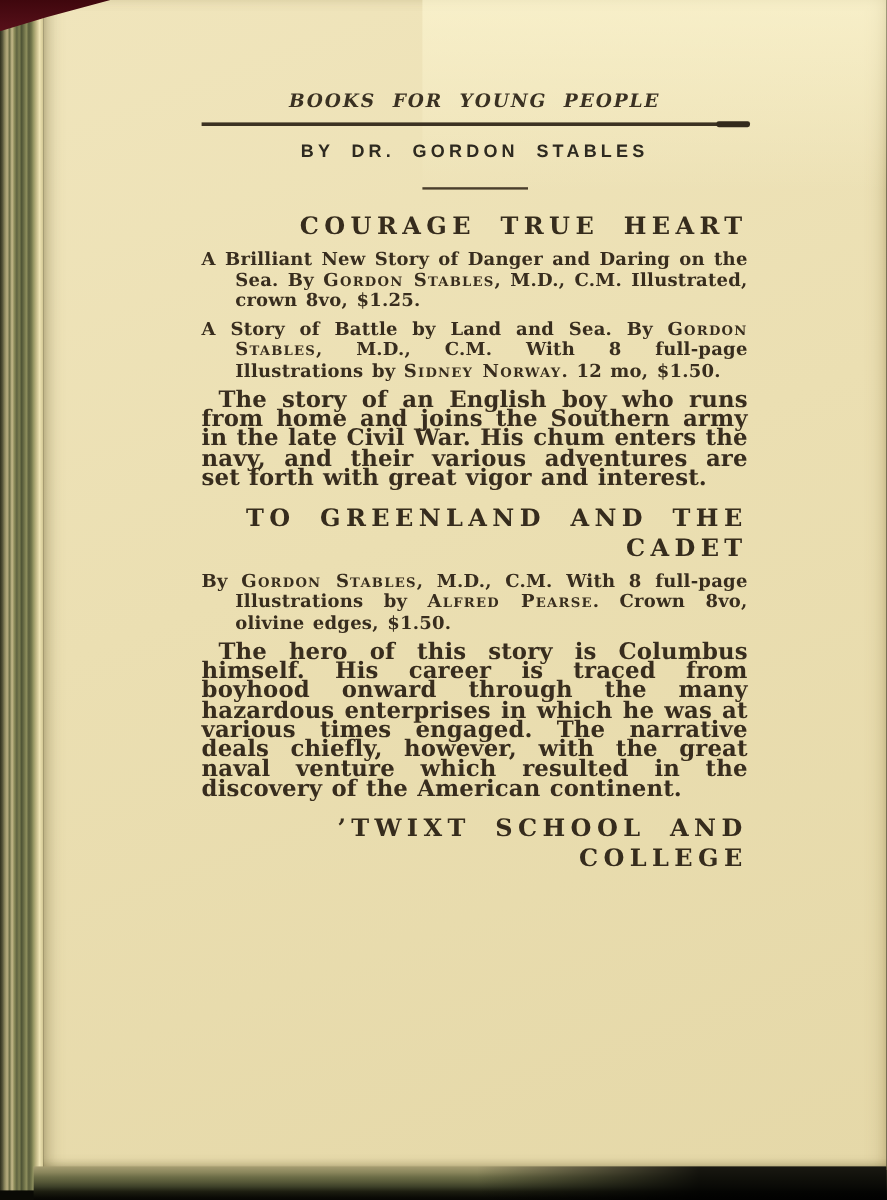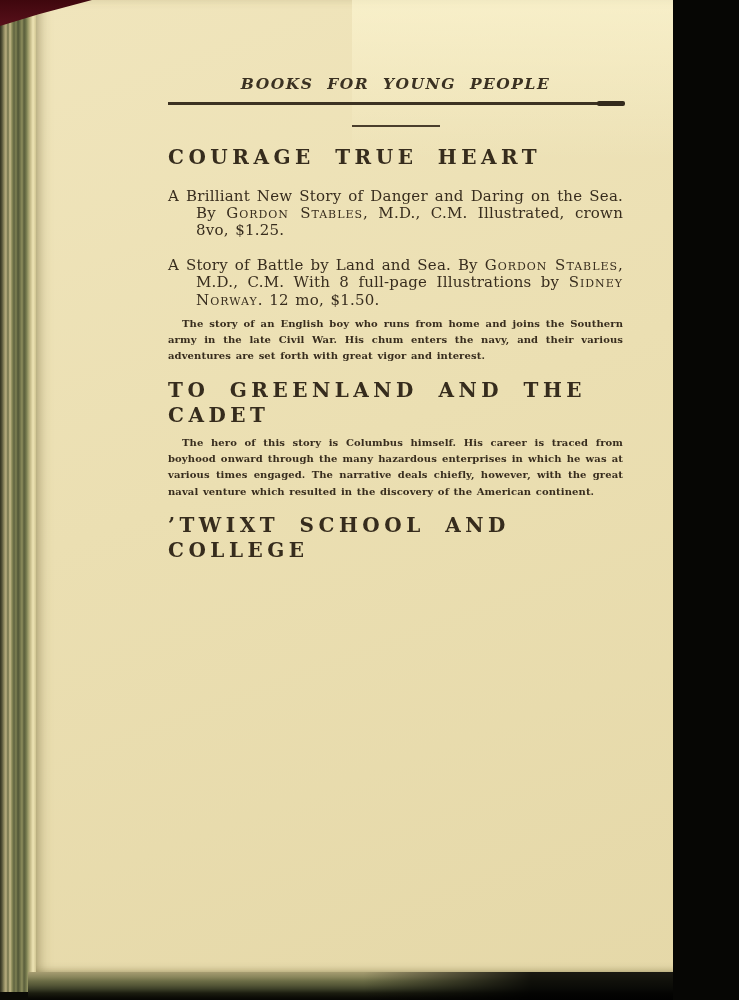--- a/index.html
+++ b/index.html
@@ -1,17 +1,17 @@
 <!DOCTYPE html>
 <html><head>
 <meta charset="utf-8">
 <style>
   html,body { margin:0; padding:0; background:#060604; }
   .scene {
-    position:relative; width:673px; height:1000px; overflow:hidden;
+    position:relative; width:739px; height:1000px; overflow:hidden;
     background:#0a0a05;
     font-family:"DejaVu Serif", serif;
   }
   
   .edge-left {
     position:absolute; left:0; top:0; width:36px; height:992px; z-index:1;
     background:linear-gradient(90deg,
       #30301e 0px,#55543a 2px,#8f8a60 4px,#b9ae80 6px,#6f7048 8px,
       #c6bb8a 10px,#8a8a58 12px,#5f6340 14px,#7f8152 16px,#4f5436 18px,
       #6d7048 20px,#8d8d5c 22px,#5a5e3c 24px,#70744a 26px,#9a9a66 28px,
@@ -64,68 +64,70 @@
   }
   .byline {
     margin-top:13px; text-align:center;
     font-family:"Liberation Sans", sans-serif; font-weight:bold;
     font-size:15px; line-height:18px; letter-spacing:3.5px; word-spacing:7px;
     color:#2e2a20;
   }
   .short-rule { margin:20px auto 0; width:88px; height:2px; background:#4a3e2c; }
 
   .book .title {
-    margin:13px 0 0; text-align:left;
+    margin:13px 0 0; text-align:right;
     font-size:20px; font-weight:bold; line-height:25px;
     letter-spacing:4.5px; word-spacing:9px; color:#362c1d;
   }
   .book:first-child .title { margin-top:18px; }
   .book .entry {
-    margin:18px 0 0; padding-left:28px; text-indent:-28px;
-    font-size:15px; font-weight:normal; line-height:17.2px;
+    margin:7px 0 0; padding-left:28px; text-indent:-28px;
+    font-size:15px; font-weight:bold; line-height:17.2px;
     letter-spacing:.2px; word-spacing:1.6px; text-align:justify;
   }
   .book .note {
     margin:7px 0 0; text-indent:14px;
-    font-size:10px; font-weight:bold; line-height:16.3px;
+    font-size:19px; font-weight:bold; line-height:16.3px;
     letter-spacing:.1px; word-spacing:1px; text-align:justify;
   }
   .sc { font-variant:small-caps; letter-spacing:1px; }
 </style>
 </head>
 <body>
 
 <div class="scene">
   <div class="edge-left"></div>
   <div class="corner-maroon"></div>
 
   <div class="page">
     <div class="sheen"></div>
     <div class="content">
       <div class="running-head">BOOKS FOR YOUNG PEOPLE</div>
       <div class="head-rule"></div>
+      <div class="byline">BY DR. GORDON STABLES</div>
       <div class="short-rule"></div>
       <div id="books">
   <section class="book">
     <h2 class="title">COURAGE TRUE HEART</h2>
     <p class="entry"><span>A Brilliant New Story of Danger and Daring on the Sea. By </span><span class="sc">Gordon Stables</span><span>, M.D., C.M. Illustrated, crown 8vo, $1.25.</span></p>
 
   </section>
 
 
   <section class="book">
     <p class="entry"><span>A Story of Battle by Land and Sea. By </span><span class="sc">Gordon Stables</span><span>, M.D., C.M. With 8 full-page Illustrations by </span><span class="sc">Sidney Norway</span><span>. 12 mo, $1.50.</span></p>
     <p class="note">The story of an English boy who runs from home and joins the Southern army in the late Civil War. His chum enters the navy, and their various adventures are set forth with great vigor and interest.</p>
   </section>
 
   <section class="book">
     <h2 class="title">TO GREENLAND AND THE CADET</h2>
   </section>
 
   <section class="book">
+    <p class="entry"><span>By </span><span class="sc">Gordon Stables</span><span>, M.D., C.M. With 8 full-page Illustrations by </span><span class="sc">Alfred Pearse</span><span>. Crown 8vo, olivine edges, $1.50.</span></p>
     <p class="note">The hero of this story is Columbus himself. His career is traced from boyhood onward through the many hazardous enterprises in which he was at various times engaged. The narrative deals chiefly, however, with the great naval venture which resulted in the discovery of the American continent.</p>
   </section>
 
   <section class="book">
     <h2 class="title">’TWIXT SCHOOL AND COLLEGE</h2>
 
   </section>
 </div>
     </div>
   </div>

